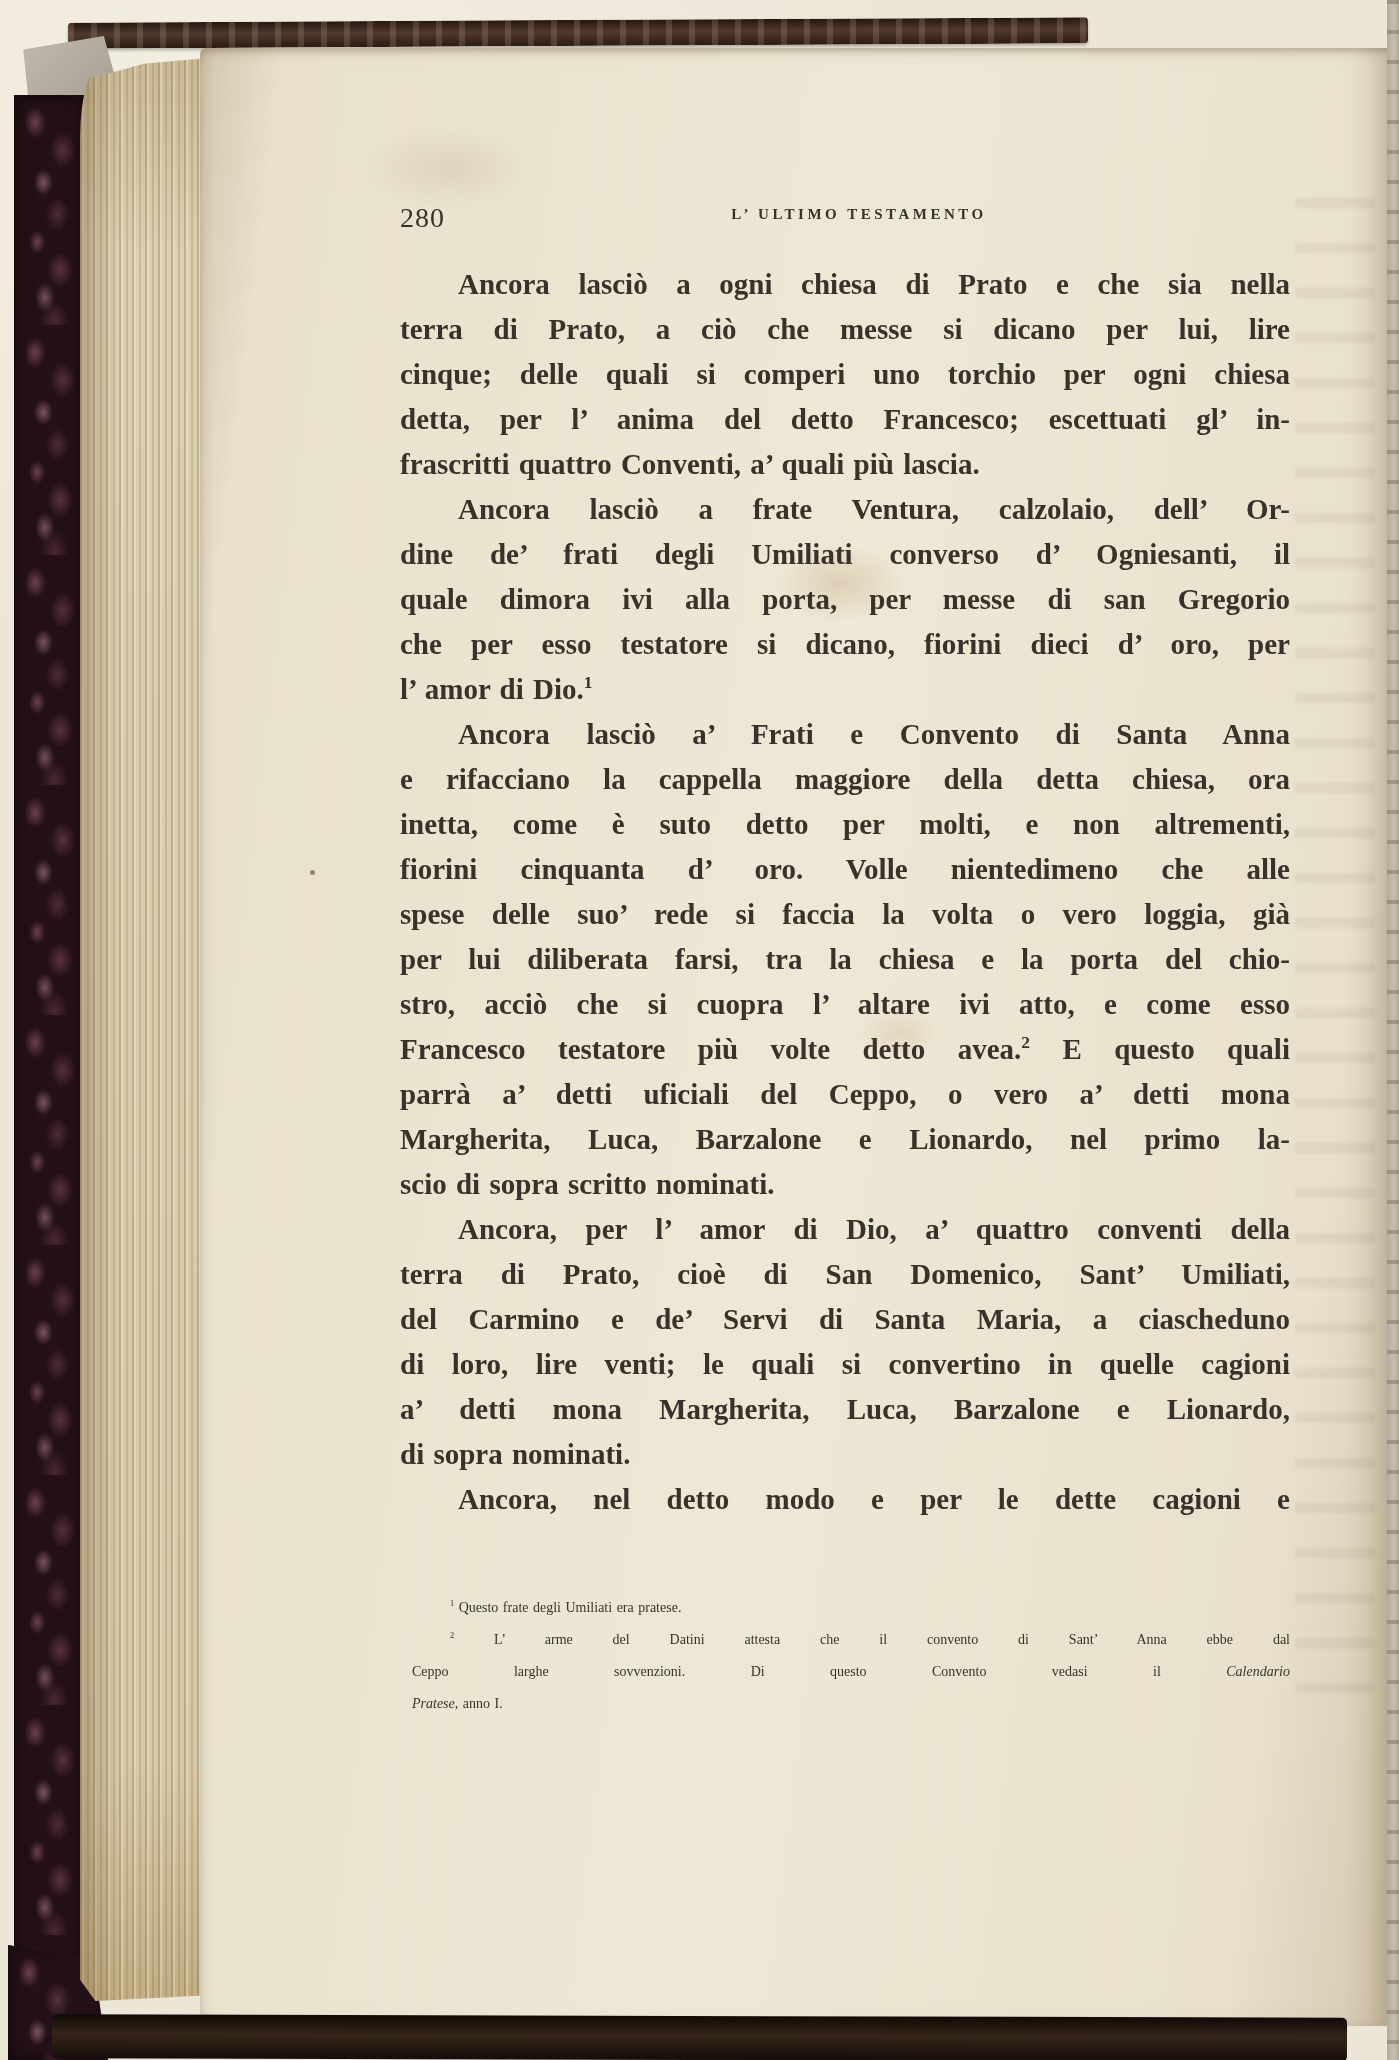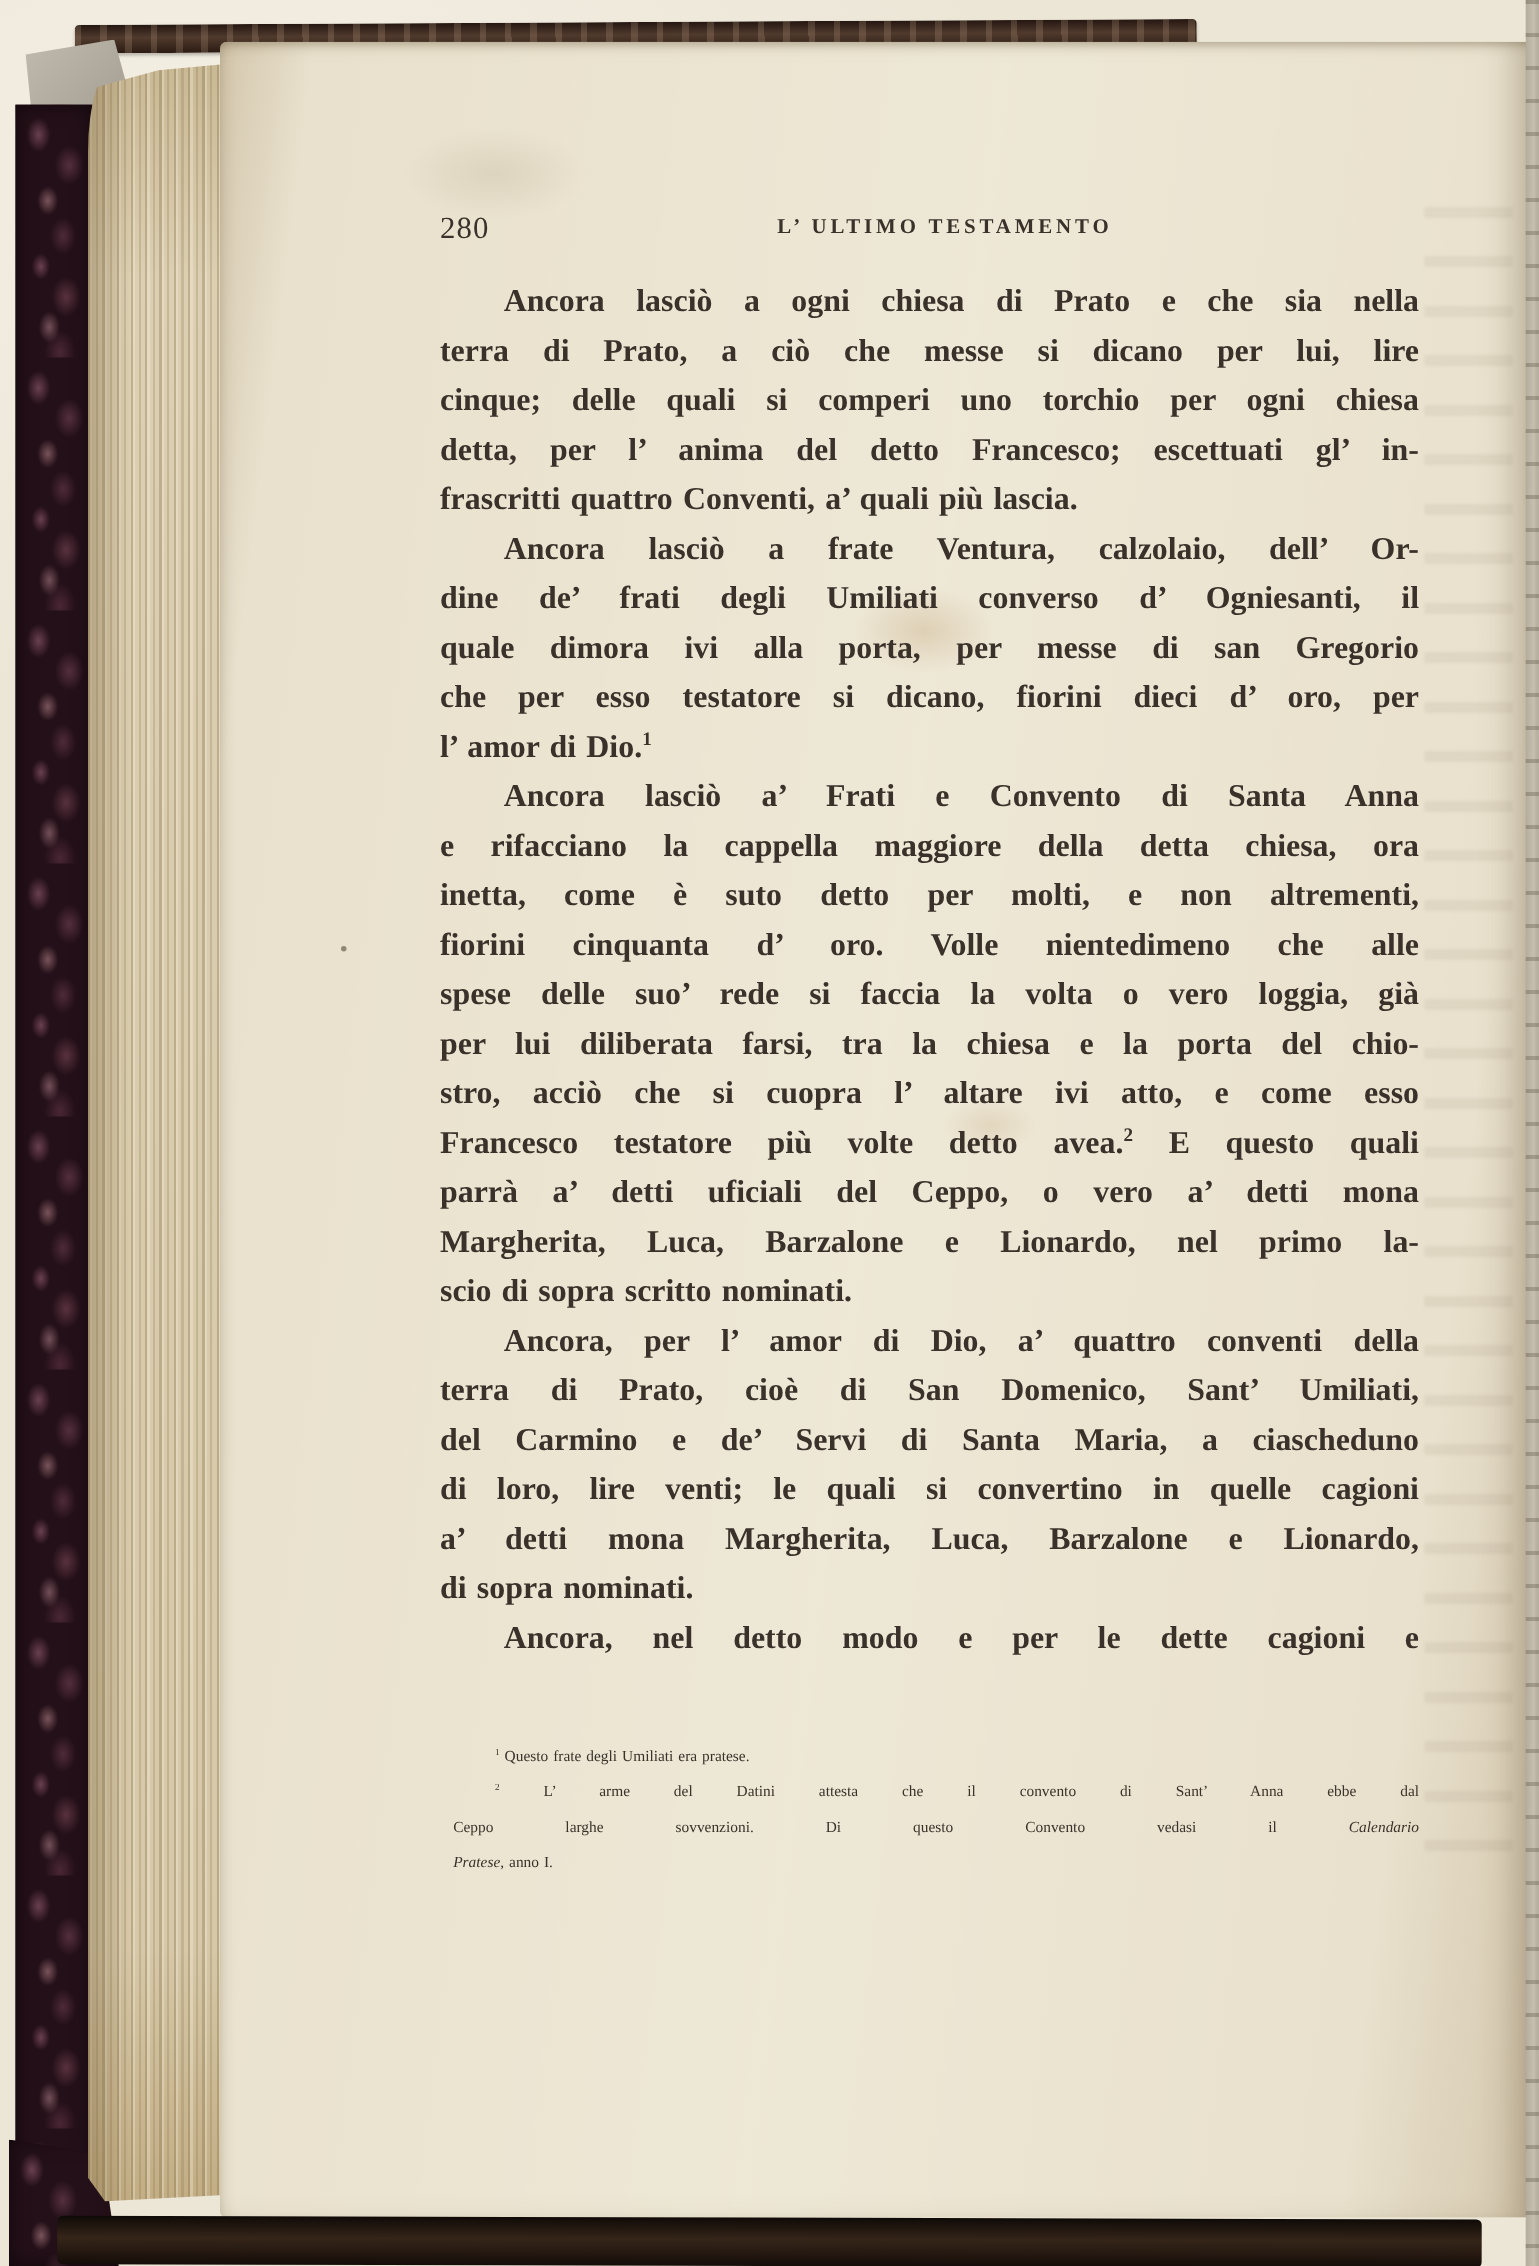--- a/index.html
+++ b/index.html
@@ -40,21 +40,21 @@
 
   
   .stack{position:absolute;left:80px;top:58px;width:128px;height:1945px;
     background:
       linear-gradient(90deg, rgba(110,85,45,.35), rgba(110,85,45,0) 30%),
       repeating-linear-gradient(90deg, rgba(120,100,60,.30) 0 2px, rgba(255,250,235,.28) 2px 4px, rgba(0,0,0,0) 4px 7px, rgba(130,110,70,.24) 7px 9px, rgba(0,0,0,0) 9px 13px),
       linear-gradient(180deg,#c9b894,#dccfb2 10%,#d6c8a8 88%,#c2ad84);
     clip-path:polygon(0 1.2%, 50% .3%, 100% 0, 100% 99.6%, 12% 99.9%, 0 98.8%);
     border-top-left-radius:26px 80px;}
 
-  .page{position:absolute;left:200px;top:38px;width:1188px;height:1978px;
+  .page{position:absolute;left:200px;top:48px;width:1188px;height:1978px;
     border-radius:6px 2px 2px 6px;
     background-color:var(--paper,#e9e1cd);
     background-image:
       radial-gradient(90px 55px at 640px 535px, rgba(176,140,88,.26), rgba(176,140,88,0) 70%),
       radial-gradient(60px 35px at 700px 985px, rgba(176,140,88,.18), rgba(176,140,88,0) 70%),
       radial-gradient(120px 60px at 250px 120px, rgba(140,120,85,.14), rgba(140,120,85,0) 70%),
       linear-gradient(97deg, rgba(160,135,95,.30) 0%, rgba(160,135,95,0) 6%, rgba(255,255,245,.22) 50%, rgba(160,135,95,0) 88%, rgba(160,135,95,.28) 100%);
     box-shadow:
       inset 0 9px 10px -7px rgba(105,88,60,.45),
       inset -26px 0 34px -18px rgba(105,88,60,.40),
@@ -76,21 +76,21 @@
 
   .cover-bottom{position:absolute;left:52px;top:2016px;width:1295px;height:44px;border-radius:5px;
     transform:rotate(.15deg);
     background:linear-gradient(180deg,#0f0a07,#352519 45%,#150d09);}
 
   
   .text-block{position:absolute;left:200px;top:0;width:890px;color:var(--ink,#3a322a);}
   .header{position:relative;height:34px;margin-top:152px;}
   .pagenum{position:absolute;left:0;top:2px;font-size:28px;letter-spacing:1px;}
   .runtitle{position:absolute;left:50%;transform:translateX(-50%);margin-left:14px;top:6px;
-    font-size:19px;font-weight:bold;letter-spacing:3.5px;white-space:nowrap;}
+    font-size:15px;font-weight:bold;letter-spacing:3.5px;white-space:nowrap;}
 
   .body{margin-top:28px;font-weight:bold;}
   .para{margin:0;}
   .body .line{font-size:29px;line-height:45px;text-align:justify;text-align-last:justify;word-spacing:2px;}
   .body .line.first{text-indent:58px;}
   .body .line.last{text-align-last:left;}
 
   .footnotes{margin-top:70px;padding-left:12px;width:878px;}
   .footnotes .line{font-size:14px;line-height:32px;text-align:justify;text-align-last:justify;word-spacing:1px;}
   .footnotes .line.first{text-indent:38px;}

